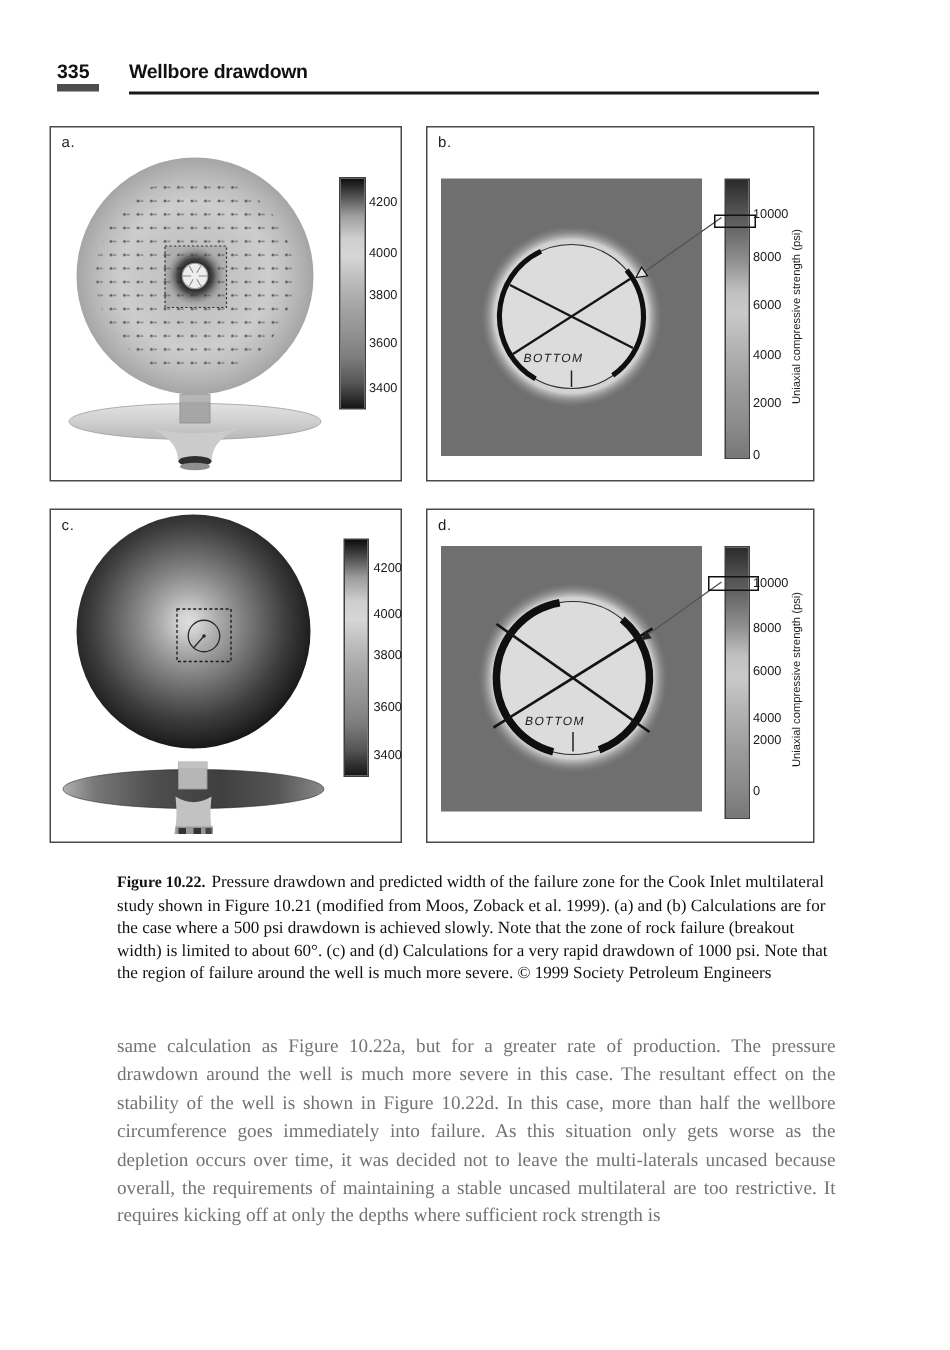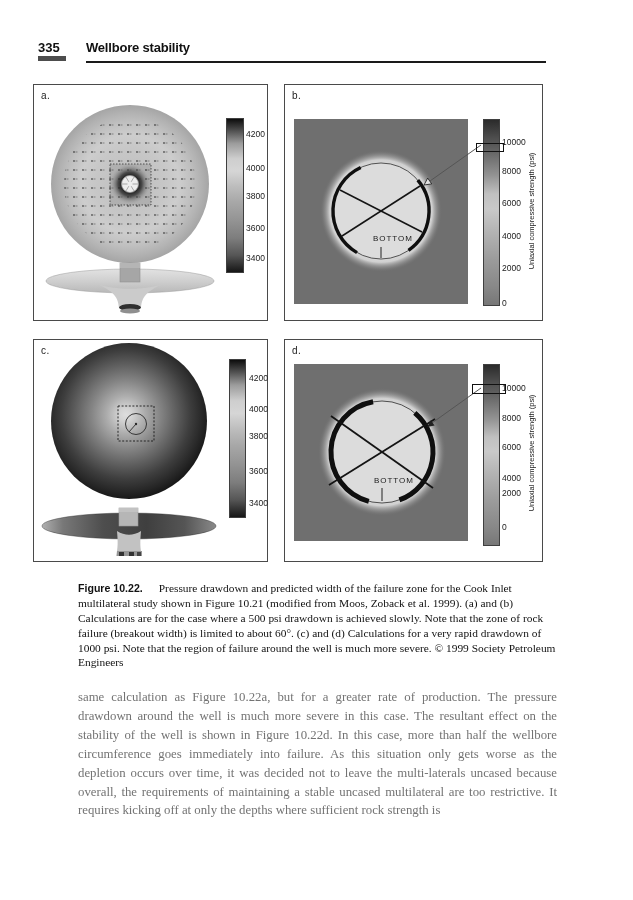--- a/index.html
+++ b/index.html
@@ -17,38 +17,38 @@
   .panel-b{left:284px;top:84px;width:257px;height:235px;}
   .panel-c{left:33px;top:339px;width:233px;height:221px;}
   .panel-d{left:284px;top:339px;width:257px;height:221px;}
   .plabel{position:absolute;left:7px;top:5px;font:10px "Liberation Sans",sans-serif;color:#222;letter-spacing:0.5px;}
   .cbar{position:absolute;border:1px solid #3f3f3f;}
   .cbar-ac{background:linear-gradient(#0d0d0d 0%,#4a4a4a 7%,#9c9c9c 16%,#cecece 26%,#d6d6d6 34%,#bdbdbd 44%,#a8a8a8 54%,#949494 66%,#7d7d7d 78%,#565656 89%,#161616 100%);}
   .cbar-bd{background:linear-gradient(#2b2b2b 0%,#4f4f4f 10%,#5a5a5a 14%,#939393 30%,#c0c0c0 40%,#c9c9c9 48%,#b4b4b4 60%,#9c9c9c 75%,#888888 90%,#777777 100%);}
   .tick{position:absolute;font:8.5px "Liberation Sans",sans-serif;color:#1a1a1a;white-space:nowrap;}
   .cbar-axis{position:absolute;font:7.5px "Liberation Sans",sans-serif;color:#1a1a1a;white-space:nowrap;
              transform:translate(-50%,-50%) rotate(-90deg);}
-  .bottom-label{position:absolute;font-family:"Liberation Sans",sans-serif;font-size:8px;
-                letter-spacing:1px;color:#1a1a1a;text-align:right;}
+  .bottom-label{position:absolute;font-family:"Liberation Sans",sans-serif;font-style:italic;font-size:8px;
+                letter-spacing:1px;color:#1a1a1a;text-align:left;}
   .cbar-marker{position:absolute;border:1px solid #111;background:transparent;}
   
   .caption{position:absolute;left:78px;top:570px;width:480px;font-size:11.4px;line-height:14.8px;color:#111;}
-  .fig-label{font-family:Liberation Sans, sans-serif;font-weight:bold;font-size:10.6px;margin-right:16px;}
+  .fig-label{font-family:Liberation Serif, serif;font-weight:bold;font-size:10.6px;margin-right:4px;}
   .ital{}
   .bodytext{position:absolute;left:78px;top:688px;width:479px;font-size:12.8px;line-height:18.9px;
             text-align:justify;color:#737373;margin:0;}
 </style>
 </head>
 <body>
 
 <div class="page">
 
   <span class="pageno">335</span>
   <div class="pagebar"></div>
-  <span class="runtitle">Wellbore stability</span>
+  <span class="runtitle">Wellbore drawdown</span>
   <div class="headrule"></div>
 
   <figure class="panel panel-a" style="margin:0">
     <svg width="233" height="235" viewBox="0 0 233 235">
       <defs>
         <radialGradient id="ga-disk" cx="50%" cy="50%" r="50%">
           <stop offset="0%" stop-color="#cacaca"></stop>
             <stop offset="20%" stop-color="#c2c2c2"></stop>
           <stop offset="45%" stop-color="#c7c7c7"></stop>
             <stop offset="62%" stop-color="#cdcdcd"></stop>

